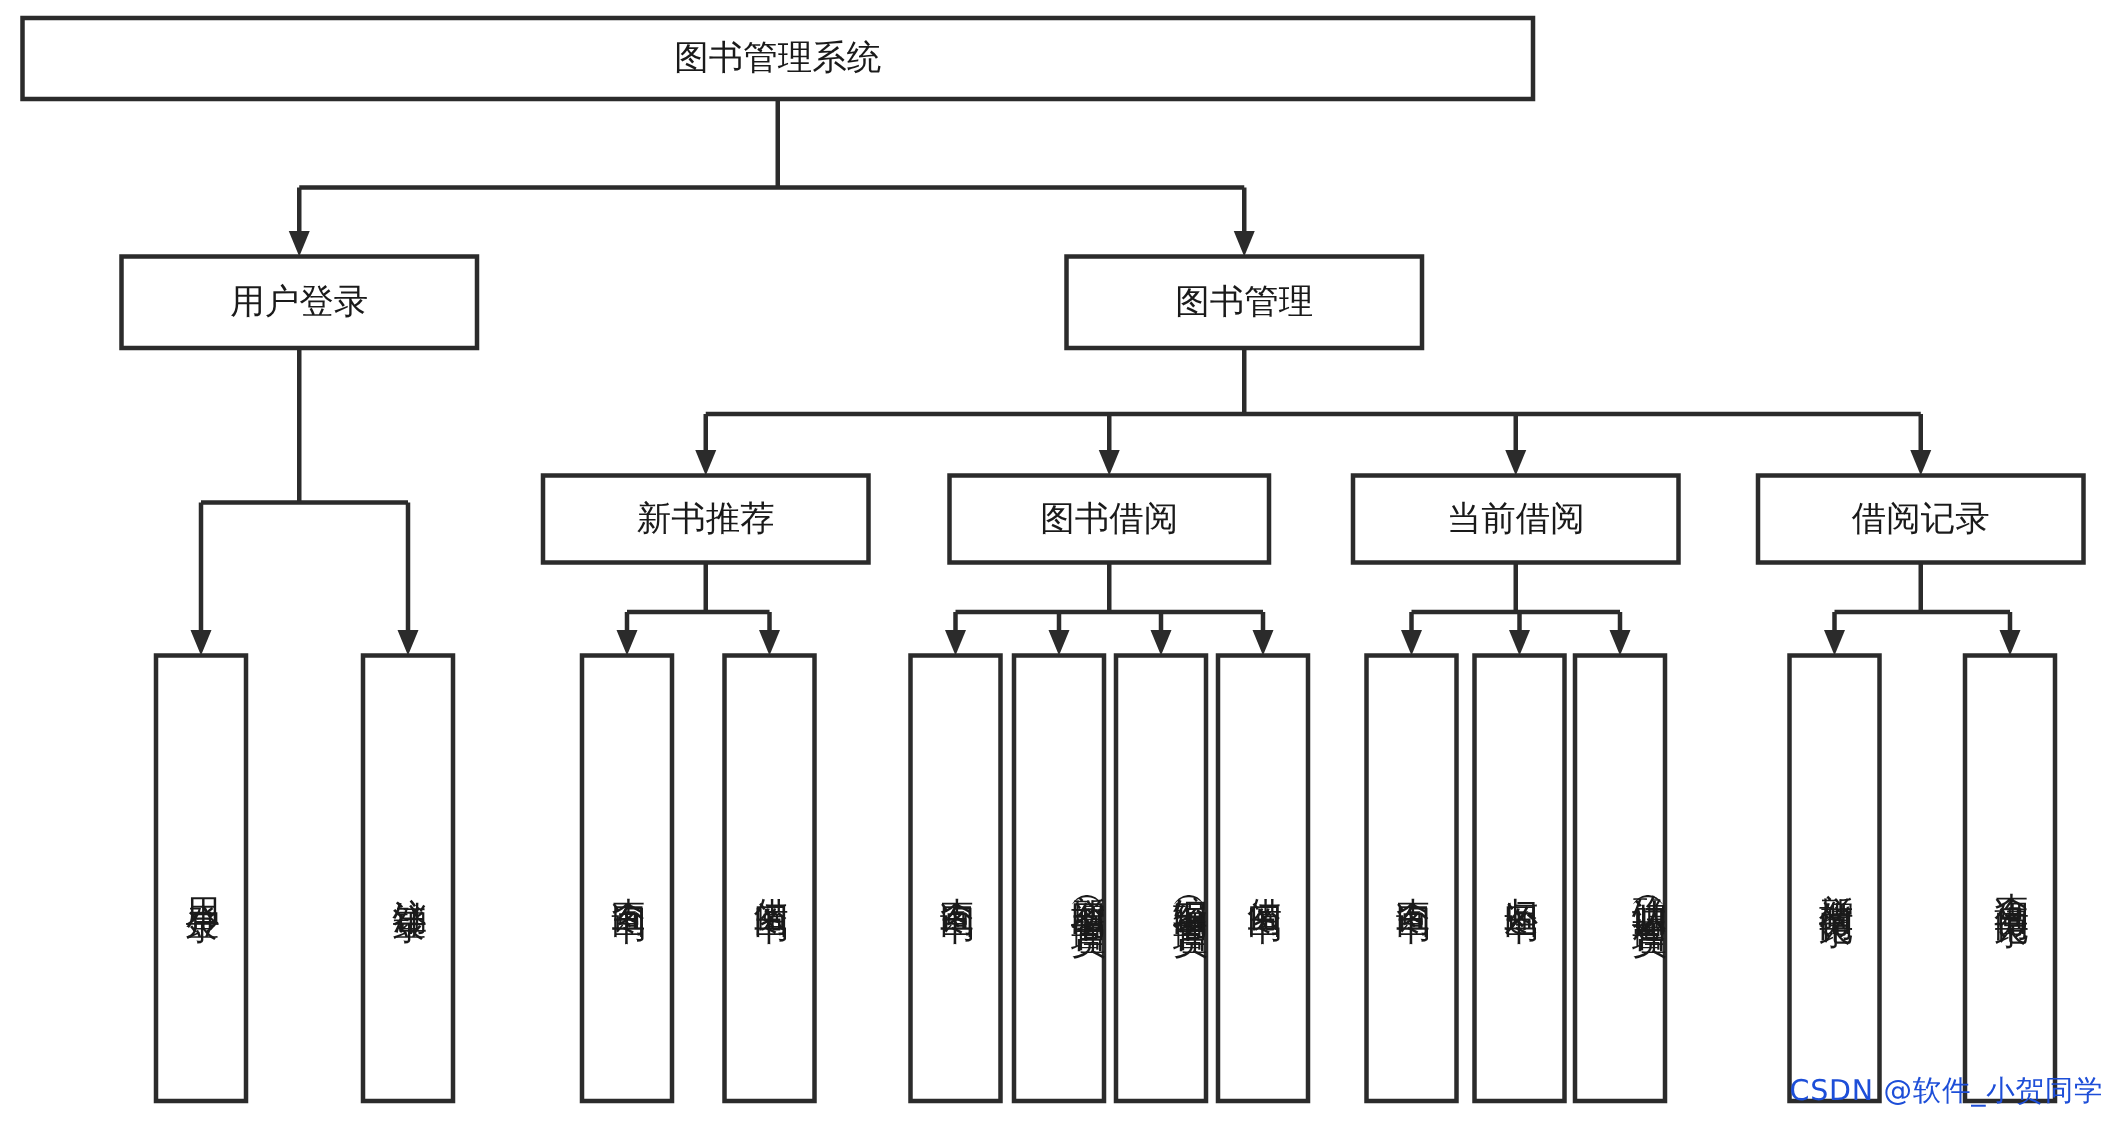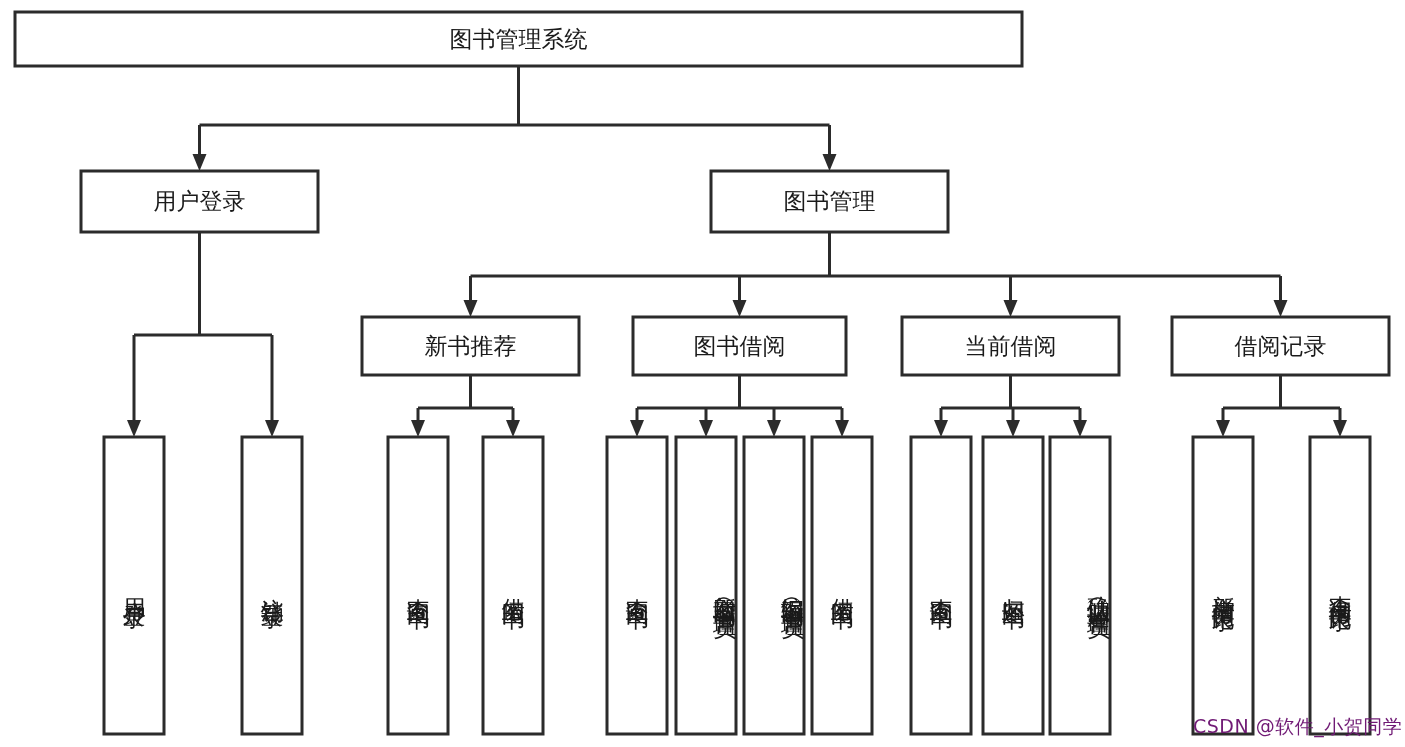--- a/index.html
+++ b/index.html
@@ -186,15 +186,15 @@
       <div class="leaf-label" style="left: 676px; top: 443px; width: 60px; height: 297px;">新增图书（管理员）</div>
       <div class="leaf-label" style="left: 744px; top: 443px; width: 60px; height: 297px;">编辑图书（管理员）</div>
       <div class="leaf-label centered" style="left: 812px; top: 437px; width: 60px; height: 297px;">借阅图书</div>
       <div class="leaf-label centered" style="left: 911px; top: 437px; width: 60px; height: 297px;">查询图书</div>
       <div class="leaf-label centered" style="left: 983px; top: 437px; width: 60px; height: 297px;">归还图书</div>
       <div class="leaf-label" style="left: 1050px; top: 443px; width: 60px; height: 297px;">确认归还（管理员）</div>
       <div class="leaf-label centered" style="left: 1193px; top: 437px; width: 60px; height: 297px;">新增借阅记录</div>
       <div class="leaf-label centered" style="left: 1310px; top: 437px; width: 60px; height: 297px;">查询借阅记录</div>
     </div>
 
-  <div class="watermark" style="left: 1193px; top: 714px; color: #701a75;">CSDN @软件_小贺同学</div>
+  <div class="watermark" style="left: 1193px; top: 714px; color: #1d4ed8;">CSDN @软件_小贺同学</div>
 
 </div>
 
 </body></html>

